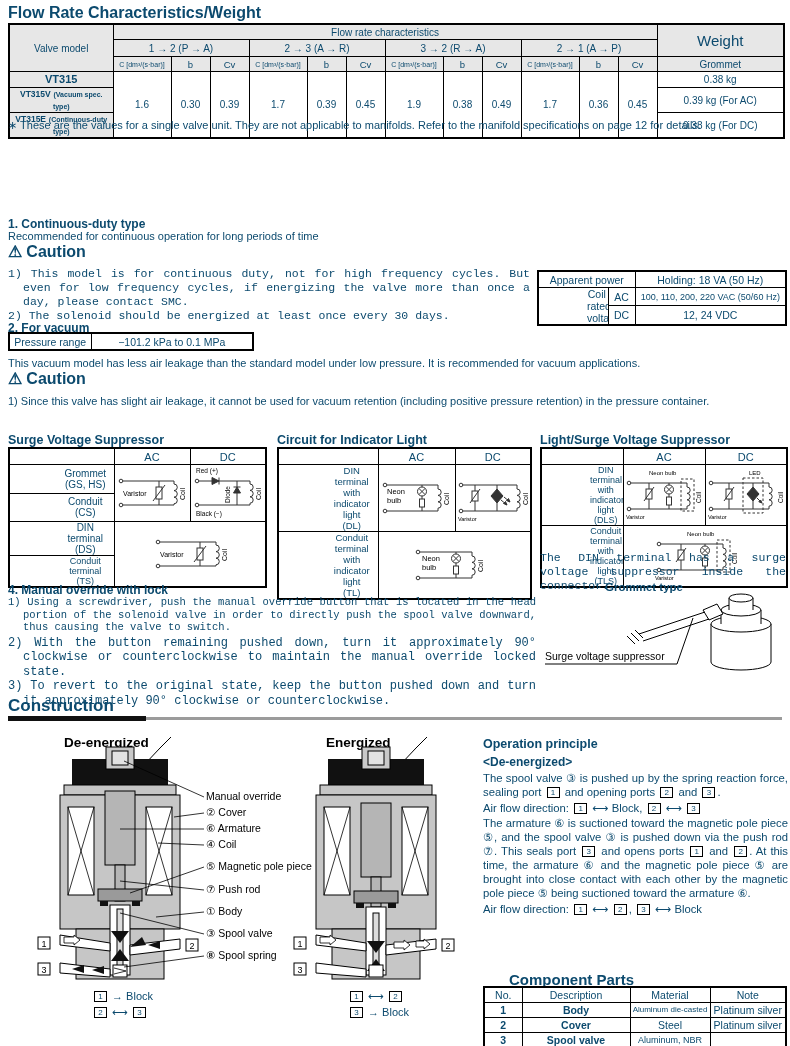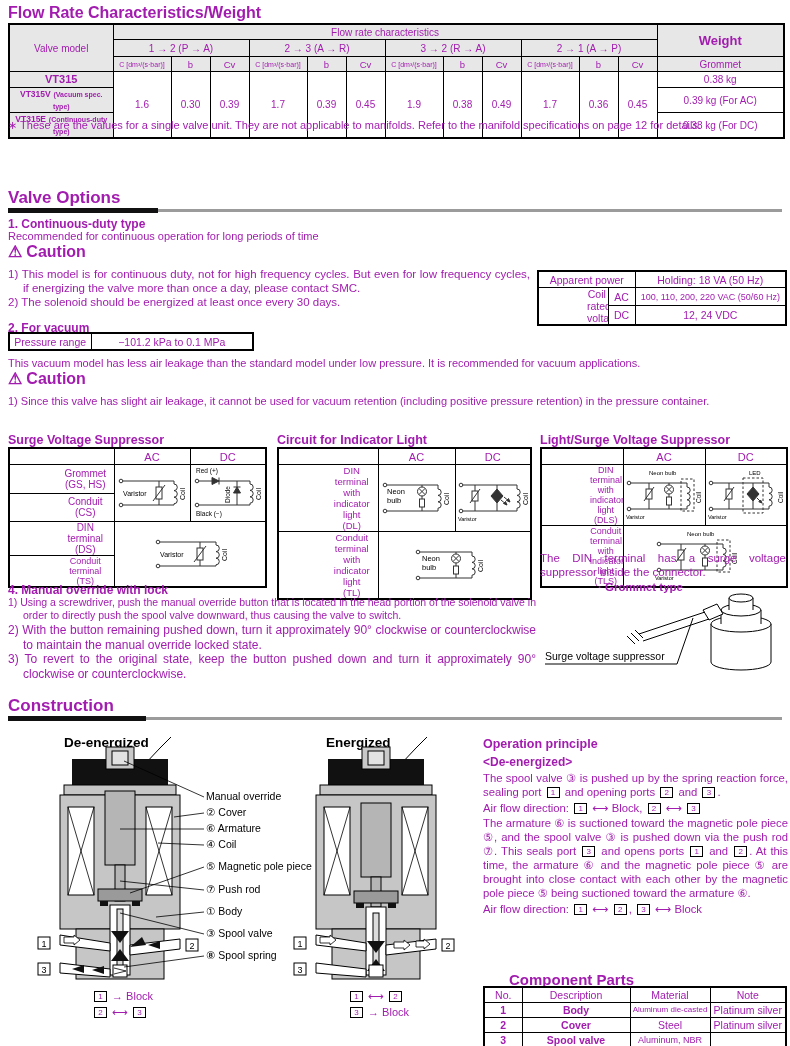--- a/index.html
+++ b/index.html
@@ -1,17 +1,17 @@
 <!DOCTYPE html>
 <html><head>
 <meta charset="utf-8">
 <style>
   html,body{margin:0;padding:0;background:#fff;}
   .page{position:relative;width:790px;height:1046px;background:#fff;overflow:hidden;
-        font-family:"Liberation Sans",sans-serif;color:#a21caf;}
+        font-family:"Liberation Sans",sans-serif;color:#0c4a6e;}
   .abs{position:absolute;}
 
   
   .h-main{font-weight:bold;font-size:16px;border-bottom:2px solid #1a1a1a;padding-bottom:3px;}
   .h-rule{font-weight:bold;font-size:17px;height:26px;}
   .h-rule .bar-gray{position:absolute;left:0;right:0;top:21px;height:3px;background:#9b9b9b;}
   .h-rule .bar-black{position:absolute;left:0;top:20px;height:5px;background:#111;z-index:1;}
 
   
   table{border-collapse:collapse;table-layout:fixed;}
@@ -23,21 +23,21 @@
   
   .flowtbl{width:775px;font-size:10px;}
   .flowtbl td{height:14px;line-height:11px;}
   .mname{font-weight:bold;}
   .mtype{font-size:7px;font-weight:bold;}
 
   
   .b11{font-size:11px;line-height:13px;}
   .b115{font-size:11.5px;line-height:14px;}
   .bold{font-weight:bold;}
-  .just{text-align:justify;}
+  .just{text-align:justify;font-family:Liberation Mono, monospace;}
   .hang{padding-left:15px;text-indent:-15px;}
   .caution{display:flex;align-items:center;gap:4px;font-weight:bold;font-size:16px;}
   .cicon{font-size:16px;line-height:16px;}
 
   .opt-title{font-weight:bold;font-size:12px;}
   .tbl-title{font-weight:bold;font-size:12.5px;}
 
   .pbox{display:inline-block;border:1px solid #000;font-size:8px;line-height:9px;
         min-width:9px;text-align:center;padding:0 1px;margin:0 2px;vertical-align:1.5px;background:#fff;}
   .flowcap{font-size:11px;line-height:16px;white-space:pre-line;}
@@ -88,21 +88,21 @@
         <col style="width:39px">
       <col style="width:58px">
         <col style="width:39px">
         <col style="width:39px">
       <col style="width:127px">
     </colgroup>
     <tbody>
         <tr>
       <td rowspan="3" class="gray">Valve model</td>
       <td colspan="12" class="gray">Flow rate characteristics</td>
-      <td rowspan="2" class="gray" style="font-size:13px;font-weight:bold;">Weight</td>
+      <td rowspan="2" class="gray" style="font-size:15px;">Weight</td>
     </tr>
     <tr>
       <td colspan="3" class="gray" style="height:16px;">1 → 2 (P → A)</td>
       <td colspan="3" class="gray">2 → 3 (A → R)</td>
       <td colspan="3" class="gray">3 → 2 (R → A)</td>
       <td colspan="3" class="gray">2 → 1 (A → P)</td>
     </tr>
     <tr>
       <td class="gray" style="font-size:7px;">C [dm³/(s·bar)]</td>
       <td class="gray" style="font-size:9.5px;">b</td>
@@ -140,25 +140,20 @@
     </tr>
     <tr>
       <td class="gray" style="height:15px;"><span class="mname" style="font-size:8.5px;">VT315E</span> <span class="mtype">(Continuous-duty type)</span></td>
       <td>0.38 kg (For DC)</td>
     </tr>
   </tbody>
     </table>
 
   <div class="abs b11" style="left:8px;top:119px;width:778px;">∗ These are the values for a single valve unit. They are not applicable to manifolds. Refer to the manifold specifications on page 12 for details.</div>
 
-  <div class="abs h-rule" style="left:8px;top:188px;width:774px;">
-    <span>Valve Options</span>
-    <div class="bar-black" style="width:150px;"></div>
-    <div class="bar-gray"></div>
-  </div>
 
   <div class="abs opt-title" style="left:8px;top:217px;">1. Continuous-duty type</div>
   <div class="abs b11" style="left:8px;top:230px;">Recommended for continuous operation for long periods of time</div>
 
   <div class="abs caution" style="left:8px;top:243px;">
     <span class="cicon">⚠</span>
     <span>Caution</span>
   </div>
   <div class="abs b115 just" style="left:8px;top:267px;width:522px;">
     <div class="hang">1) This model is for continuous duty, not for high frequency cycles. But even for low frequency cycles, if energizing the valve more than once a day, please contact SMC.</div>

